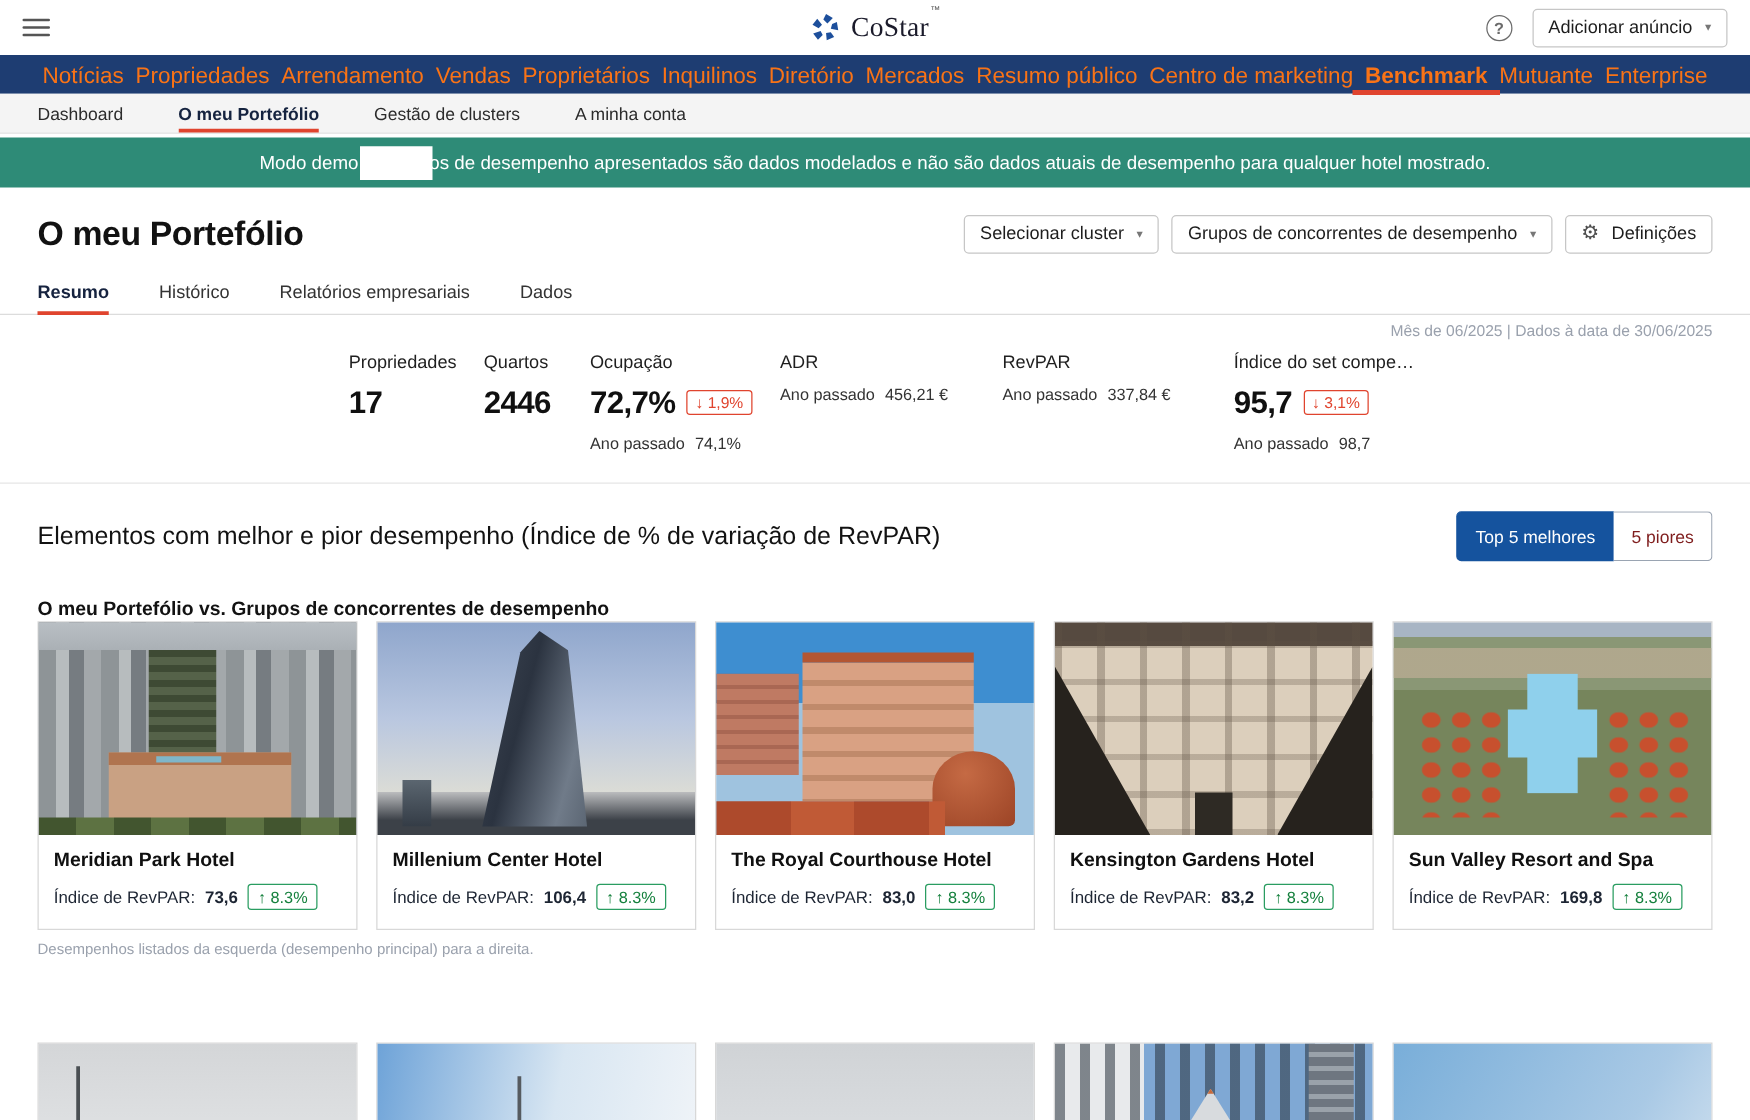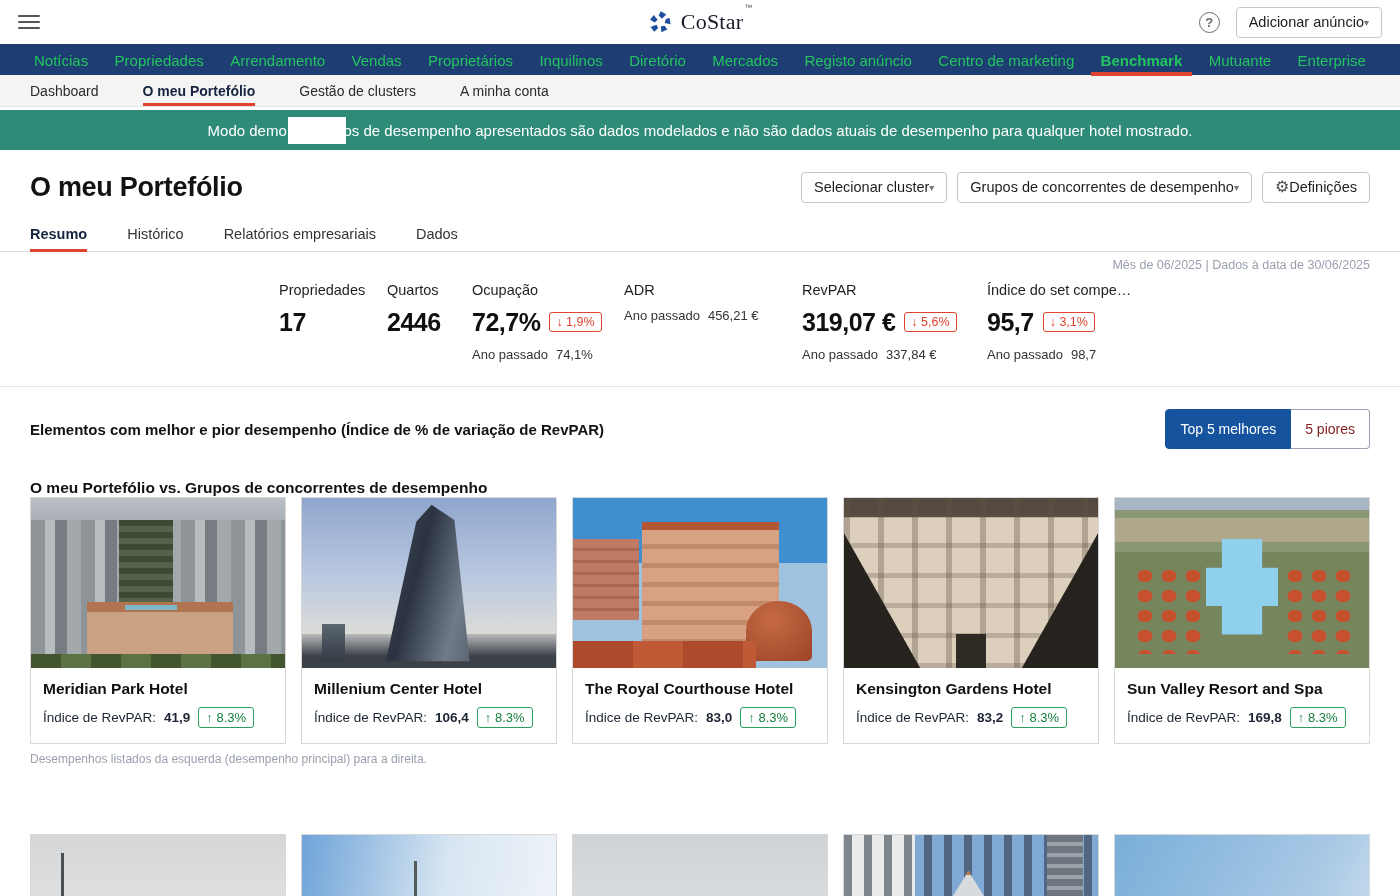--- a/index.html
+++ b/index.html
@@ -9,28 +9,28 @@
   
   .topbar { height:44px; display:flex; align-items:center; padding:0 18px; position:relative; background:#fff; }
   .hamburger { width:22px; cursor:pointer; display:flex; flex-direction:column; gap:4px; }
   .hamburger span { display:block; height:2px; background:#555; border-radius:1px; }
   .logo { position:absolute; left:50%; transform:translateX(-50%); display:flex; align-items:center; gap:7px; }
   .logo-text { font-family:"Liberation Serif", serif; font-size:22px; color:#1b1b2b; letter-spacing:.2px; }
   .logo-tm { font-size:8px; color:#555; vertical-align:top; margin-left:1px; position:relative; top:-6px; }
   .topbar-right { margin-left:auto; display:flex; align-items:center; gap:16px; }
   .help-circle { width:21px; height:21px; border:1.6px solid #6b6b6b; border-radius:50%; color:#6b6b6b;
     font-size:13px; font-weight:bold; display:flex; align-items:center; justify-content:center; cursor:pointer; }
-  .btn-outline { display:flex; align-items:center; background:#fff; border:1px solid #c6c6c6;
+  .btn-outline { display:flex; align-items:center; gap:10px; background:#fff; border:1px solid #c6c6c6;
     border-radius:4px; height:31px; padding:0 12px; font-size:14.5px; color:#1d1d1d; cursor:pointer; }
   .caret { font-size:10px; color:#777; }
 
   
   .mainnav { background:#1e3d72; height:31px; display:flex; align-items:stretch;
     justify-content:space-between; padding:0 30px; }
-  .mainnav-item { position:relative; display:flex; align-items:center; color:#22c55e; font-size:15px;
+  .mainnav-item { position:relative; display:flex; align-items:center; color:#f97316; font-size:18px;
     text-decoration:none; padding:16px 4px; cursor:pointer; white-space:nowrap; }
   .mainnav-item.active { font-weight:bold; }
   .mainnav-item.active::after { content:""; position:absolute; left:-6px; right:-6px; bottom:0; height:4px; background:#e0442e; }
 
   
   .subnav { background:#f4f4f4; border-bottom:1px solid #e3e3e3; height:32px; display:flex; gap:44px;
     padding:0 30px; align-items:stretch; }
   .subnav-item { position:relative; display:flex; align-items:center; font-size:14px; color:#2b2b2b; cursor:pointer; }
   .subnav-item.active { font-weight:bold; color:#15233f; }
   .subnav-item.active::after { content:""; position:absolute; left:0; right:0; bottom:0; height:3px; background:#e0442e; }
@@ -61,21 +61,21 @@
   .stat-value { font-size:25px; font-weight:bold; color:#101010; letter-spacing:-.5px; white-space:nowrap; }
   .badge { border-radius:3px; font-size:12.5px; padding:2px 6px; background:#fff; white-space:nowrap; }
   .badge-down { border:1px solid #e0442e; color:#e0442e; }
   .badge-up { border:1px solid #2a9d61; color:#15803d; font-size:13px; padding:2px 7px; }
   .last-year { margin-top:10px; font-size:13px; color:#333; display:flex; gap:8px; white-space:nowrap; }
   .w1{width:108px}.w2{width:85px}.w3{width:152px}.w4{width:178px}.w5{width:185px}.w6{flex:1}
 
   
   .performers { padding:22px 30px 0; }
   .perf-header { display:flex; justify-content:space-between; align-items:center; }
-  h2 { font-size:15px; font-weight:bold; color:#121212; }
+  h2 { font-size:20px; font-weight:normal; color:#121212; }
   .toggle { display:flex; }
   .toggle button { font-family:inherit; font-size:14px; height:40px; padding:0 14px; cursor:pointer; }
   .toggle .seg-active { background:#15539e; color:#fff; border:1px solid #15539e; border-radius:4px 0 0 4px; }
   .toggle .seg-inactive { background:#fff; color:#7f1d1d; border:1px solid #9aa4b2; border-left:none; border-radius:0 4px 4px 0; }
   h3 { margin-top:30px; font-size:15.5px; font-weight:bold; color:#121212; }
   .meta { margin-top:6px; text-align:right; color:#9aa1ad; font-size:12.5px; }
   .cards { display:flex; gap:15px; margin-top:0; }
   .card { width:256px; background:#fff; border:1px solid #d8d8d8; cursor:pointer; }
   .photo { height:170px; position:relative; overflow:hidden; }
   .card-body { padding:12px 12px 15px; }
@@ -177,21 +177,21 @@
 
 <nav class="mainnav">
   <a class="mainnav-item">Notícias</a>
   <a class="mainnav-item">Propriedades</a>
   <a class="mainnav-item">Arrendamento</a>
   <a class="mainnav-item">Vendas</a>
   <a class="mainnav-item">Proprietários</a>
   <a class="mainnav-item">Inquilinos</a>
   <a class="mainnav-item">Diretório</a>
   <a class="mainnav-item">Mercados</a>
-  <a class="mainnav-item">Registo anúncio</a>
+  <a class="mainnav-item">Resumo público</a>
   <a class="mainnav-item">Centro de marketing</a>
   <a class="mainnav-item active">Benchmark</a>
   <a class="mainnav-item">Mutuante</a>
   <a class="mainnav-item">Enterprise</a>
 </nav>
 
 <nav class="subnav">
   <a class="subnav-item">Dashboard</a>
   <a class="subnav-item active">O meu Portefólio</a>
   <a class="subnav-item">Gestão de clusters</a>
@@ -257,24 +257,20 @@
       </div>
       <div class="w4">
         <div class="stat-label">ADR</div>
         <div class="last-year">
             <span>Ano passado</span>
             <span>456,21 €</span>
           </div>
       </div>
       <div class="w5">
         <div class="stat-label">RevPAR</div>
-        <div class="stat-value-row">
-          <span class="stat-value">319,07 €</span>
-          <span class="badge badge-down">↓ 5,6%</span>
-        </div>
         <div class="last-year">
             <span>Ano passado</span>
             <span>337,84 €</span>
           </div>
       </div>
       <div class="w6">
         <div class="stat-label">Índice do set compe…</div>
         <div class="stat-value-row">
           <span class="stat-value">95,7</span>
           <span class="badge badge-down">↓ 3,1%</span>
@@ -301,21 +297,21 @@
       <div class="card">
         <div class="photo photo-1">
           <div class="p1-tower"></div>
             <div class="p1-bldg"></div>
             <div class="p1-green"></div>
         </div>
         <div class="card-body">
           <div class="card-name">Meridian Park Hotel</div>
           <div class="card-metric">
             <span>Índice de RevPAR:</span>
-            <span class="metric-value">41,9</span>
+            <span class="metric-value">73,6</span>
             <span class="badge badge-up">↑ 8.3%</span>
           </div>
         </div>
       </div>
       <div class="card">
         <div class="photo photo-2">
           <div class="p2-tower"></div>
             <div class="p2-side"></div>
         </div>
         <div class="card-body">

